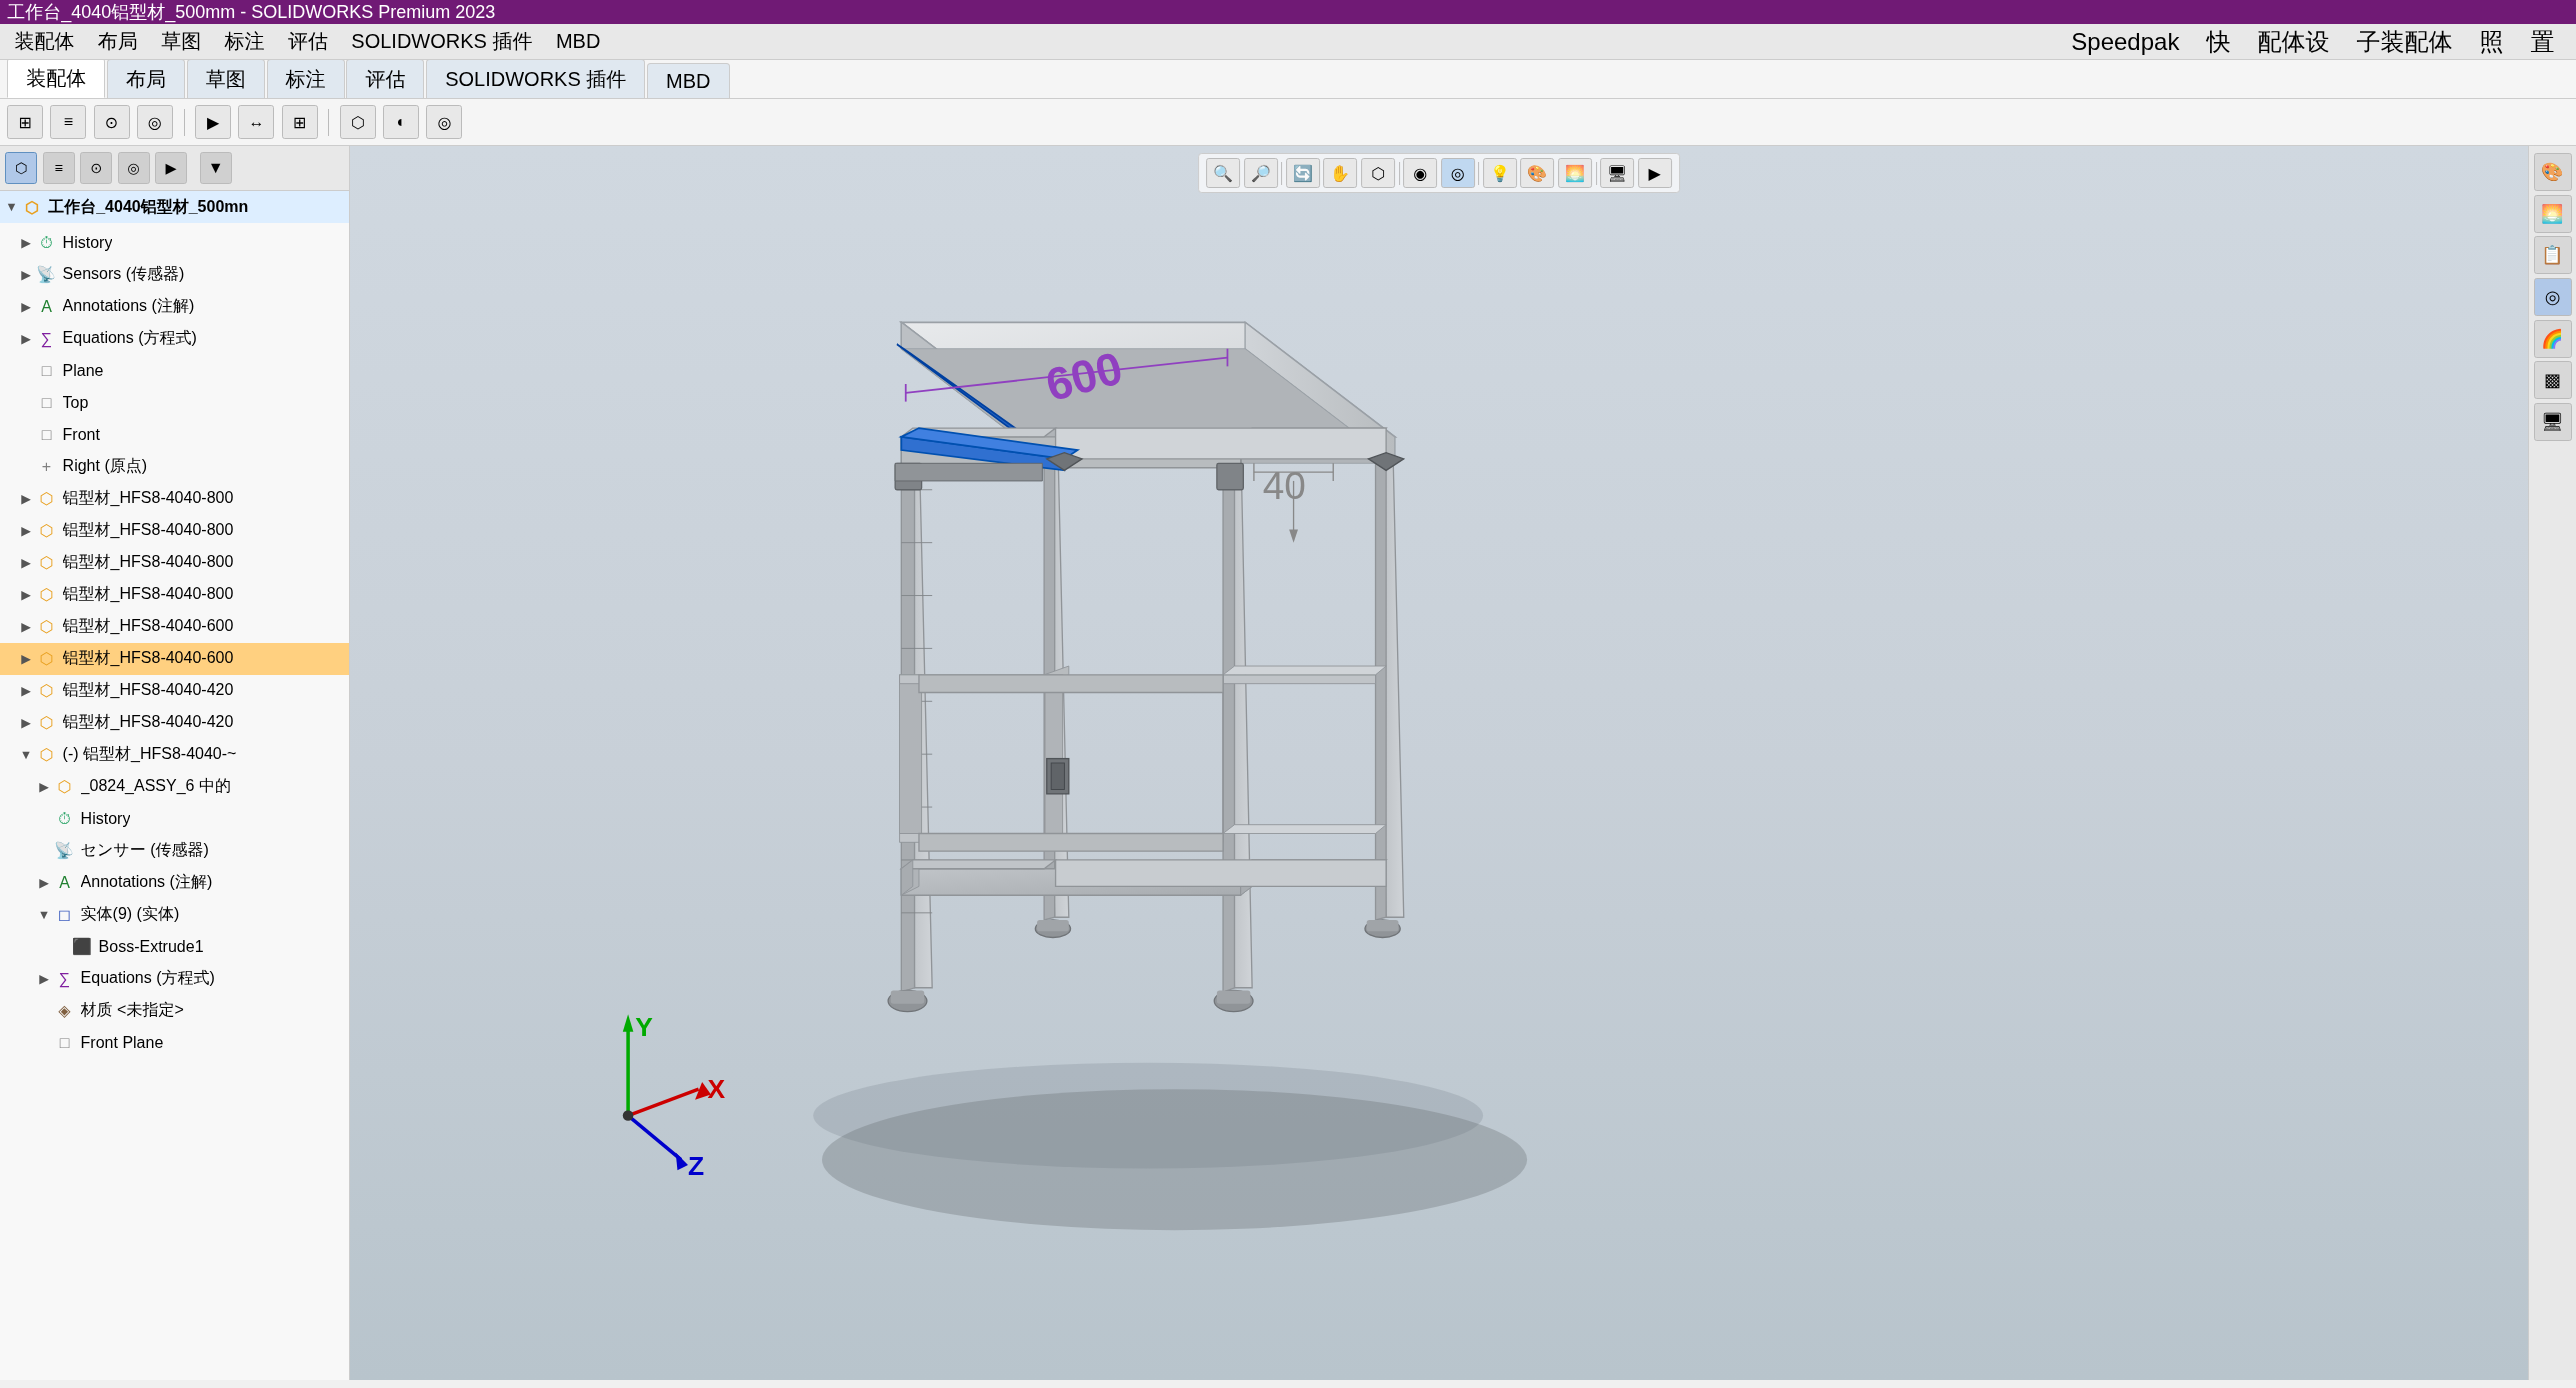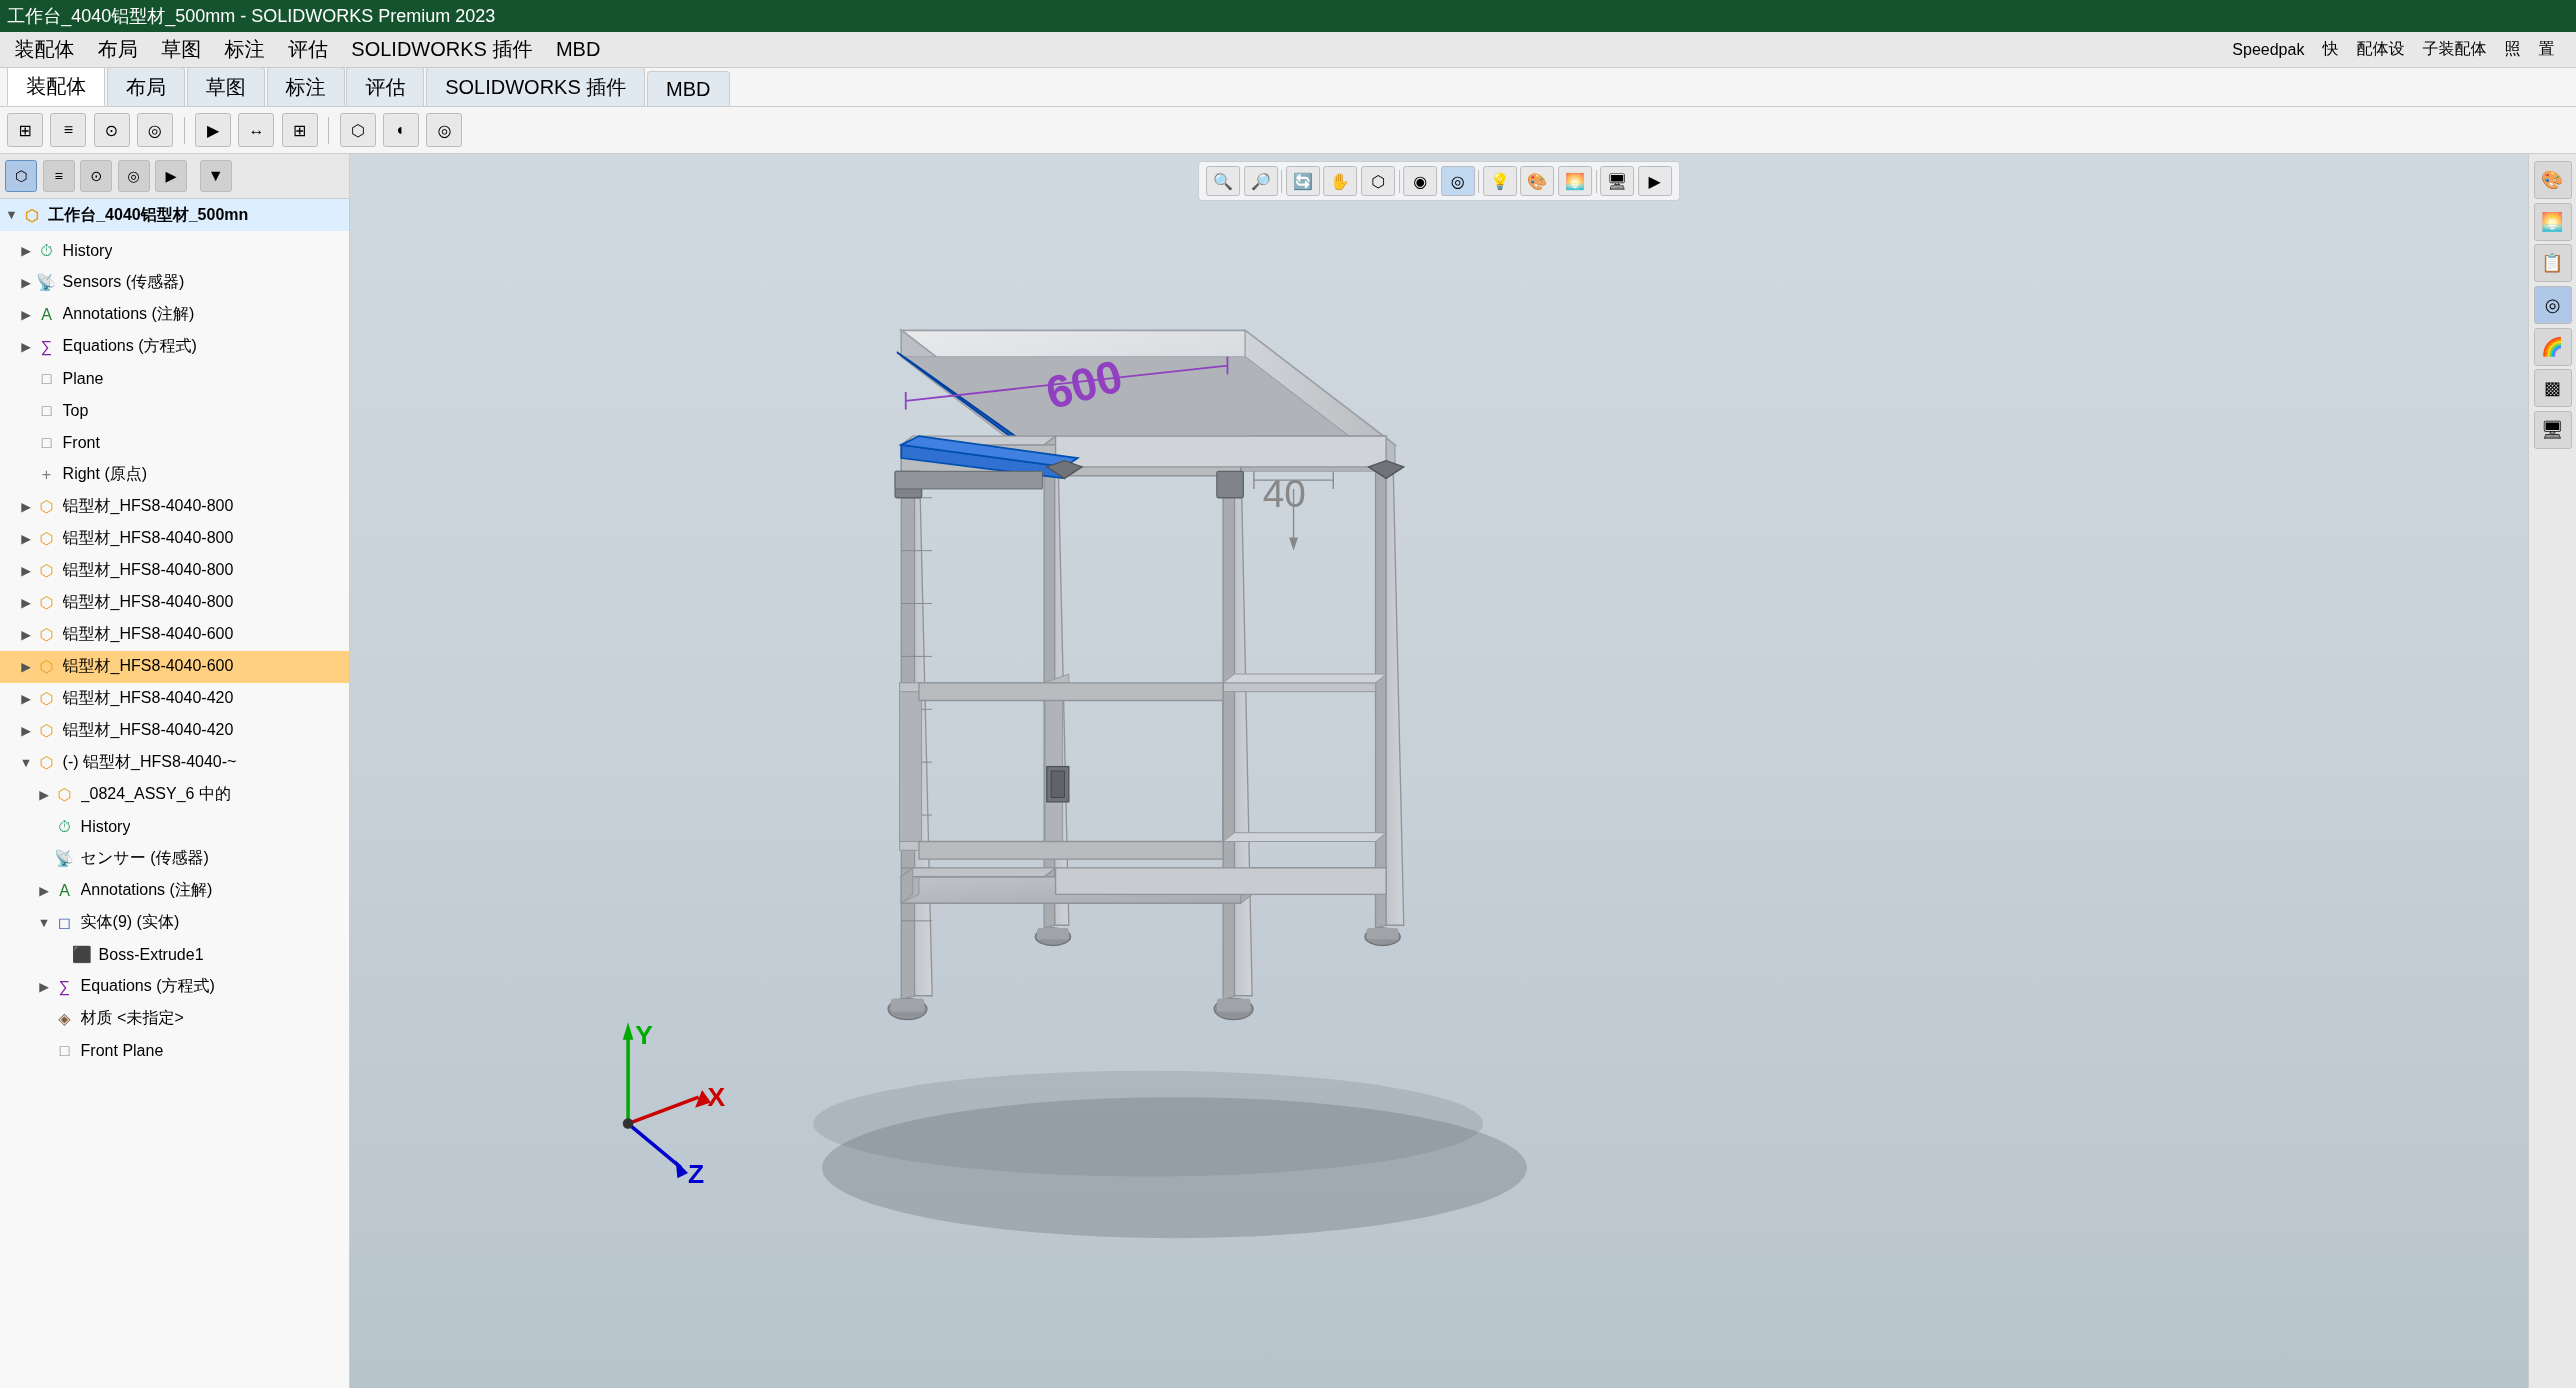--- a/index.html
+++ b/index.html
@@ -8,22 +8,22 @@
       height: 1388px;
       background: #f0f0f0;
       font-family: 'Microsoft YaHei', SimSun, Arial, sans-serif;
       font-size: 21.5px;
       overflow: hidden;
       position: relative;
     }
 
     
     .title-bar {
-      height: 32px;
-      background: #14532d;
+      height: 24px;
+      background: #701a75;
       display: flex;
       align-items: center;
       padding: 0 7.2px;
       color: white;
       font-size: 18px;
     }
 
     
     .menu-bar {
       height: 36px;
@@ -264,21 +264,21 @@
 </div>
 
 <div class="menu-bar" style="position:relative;">
   <span class="menu-item">装配体</span>
   <span class="menu-item">布局</span>
   <span class="menu-item">草图</span>
   <span class="menu-item">标注</span>
   <span class="menu-item">评估</span>
   <span class="menu-item">SOLIDWORKS 插件</span>
   <span class="menu-item">MBD</span>
-  <div style="margin-left: auto; display:flex; align-items:center; gap:18px; padding-right: 18px; font-size:16px;">
+  <div style="margin-left: auto; display:flex; align-items:center; gap:27px; padding-right: 18px; font-size:24px;">
     <span>Speedpak</span>
     <span>快</span>
     <span>配体设</span>
     <span>子装配体</span>
     <span>照</span>
     <span>置</span>
   </div>
 </div>
 
 <div class="cmd-tabs">

